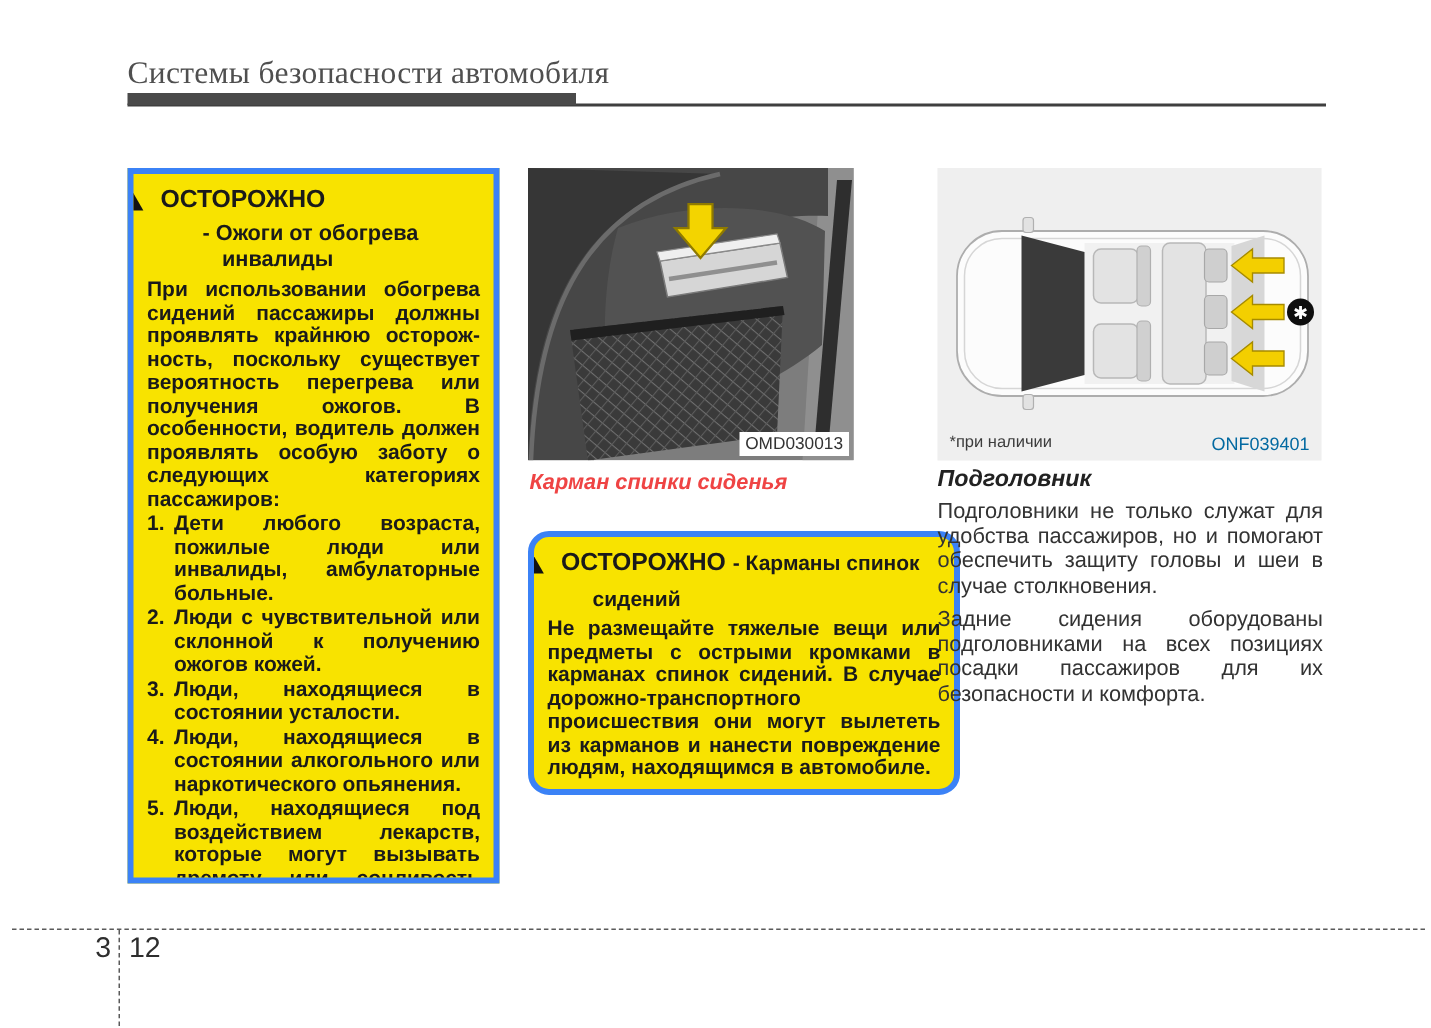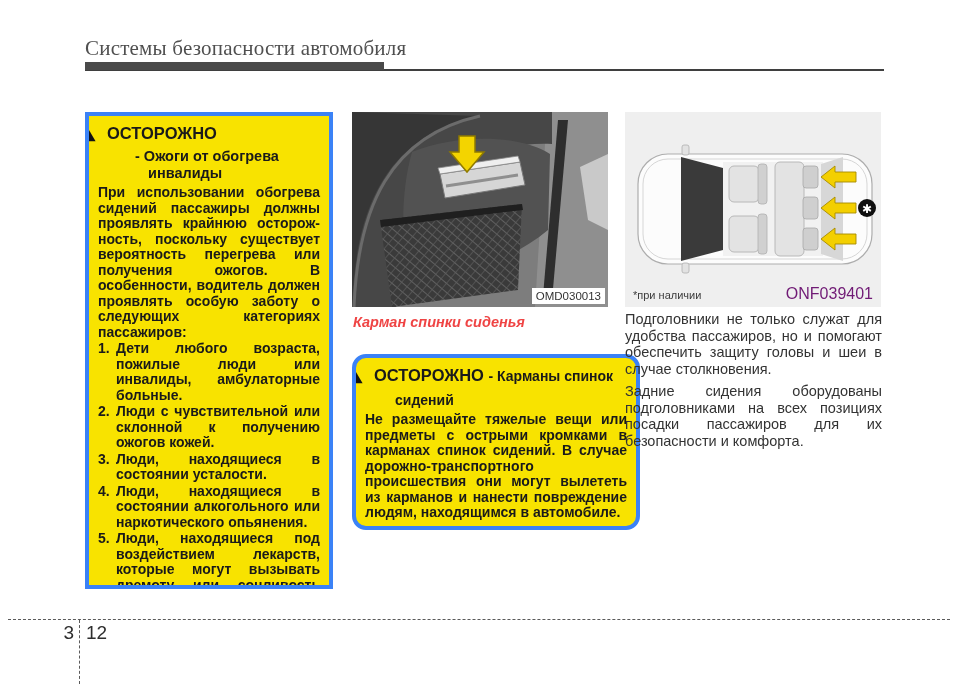--- a/index.html
+++ b/index.html
@@ -29,28 +29,28 @@
   .warn-titleline .tri { display:inline-block; vertical-align:-3px; margin-right:5px; }
   .warn-title-suffix { font-size:14px; }
   .warn-subtitle { font-size:14.5px; line-height:17px; text-align:left; padding-left:50px; text-indent:-13px; margin-bottom:3px; }
   .warn-body { margin:0 0 1px 0; }
   .warn-list { list-style:none; }
   .warn-list li { position:relative; padding-left:18px; margin-bottom:1px; }
   .warn-list .num { position:absolute; left:0; top:0; }
 
   
   .figure { position:absolute; overflow:hidden; }
-  .fig-pocket { left:352px; top:112px; width:256px; height:195px;text-align:right; }
+  .fig-pocket { left:352px; top:112px; width:217px; height:195px;text-align:right; }
   .fig-car    { left:625px; top:112px; width:256px; height:195px; background:#efefef; }
   .fig-code-overlay {
     position:absolute; right:3px; bottom:3px; background:#ffffff;
     font-size:11.5px; color:#333; padding:1px 4px; line-height:14px;
   }
   .fig-note { position:absolute; left:8px; bottom:6px; font-size:11px; color:#3c3c3c; }
-  .fig-code-plain { position:absolute; right:8px; bottom:4px; font-size:16px; color:#701a75; }
+  .fig-code-plain { position:absolute; right:8px; bottom:4px; font-size:12px; color:#0369a1; }
 
   .fig-caption {
     position:absolute; left:353px; top:314px; width:250px;
     font-size:14.5px; font-weight:bold; font-style:italic; line-height:17.5px; color:#ef4444;
   }
 
   
   .right-text { position:absolute; left:625px; top:311px; width:257px; color:#333; }
   .right-text h3 { font-size:15.5px; font-style:italic; font-weight:bold; color:#222; margin:0 0 4px 0; }
   .right-text p { font-size:14.5px; line-height:16.5px; text-align:justify; margin:0 0 6px 0; }
@@ -173,20 +173,21 @@
       <g>
         <circle cx="242" cy="96" r="9" fill="#0e0e0e"></circle>
         <text x="242" y="100.5" text-anchor="middle" font-size="12" fill="#ffffff" font-family="DejaVu Sans, sans-serif">✱</text>
       </g>
     </svg>
     <div class="fig-note">*при наличии</div>
     <div class="fig-code-plain">ONF039401</div>
   </div>
 
   <div class="right-text">
+    <h3>Подголовник</h3>
     <p>Подголовники не только служат для удобства пассажиров, но и помогают обеспечить защиту головы и шеи в случае столкновения.</p>
     <p>Задние сидения оборудованы подголовниками на всех позициях посадки пассажиров для их безопасности и комфорта.</p>
   </div>
 
   <div class="footer-hline"></div>
   <div class="footer-vline"></div>
   <div class="footer-chapter">3</div>
   <div class="footer-page">12</div>
 
 </div>

